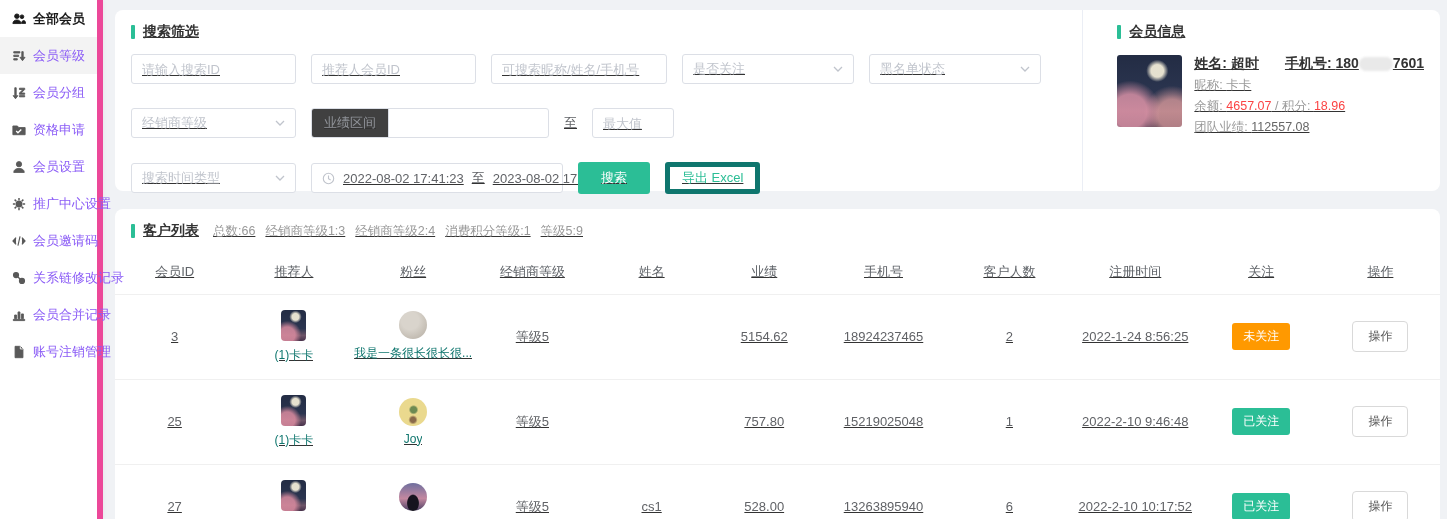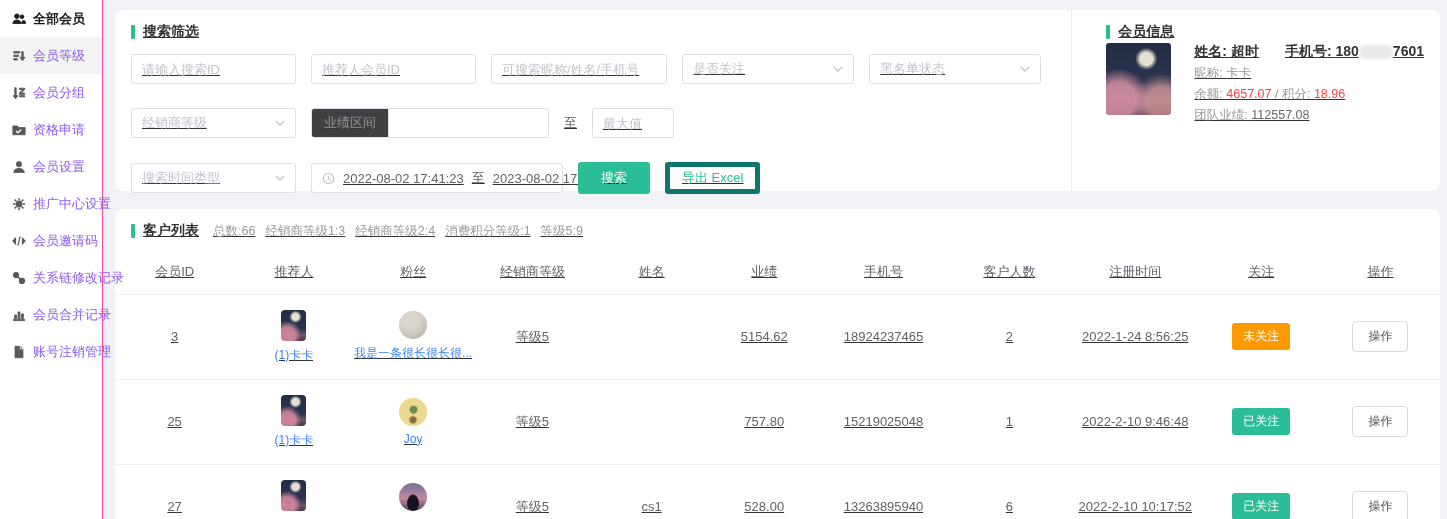--- a/index.html
+++ b/index.html
@@ -4,21 +4,21 @@
 <style>
   * { margin:0; padding:0; box-sizing:border-box; }
   html,body { width:1447px; height:519px; overflow:hidden; }
   body {
     font-family:"Liberation Sans","DejaVu Sans",sans-serif;
     background:#f0f2f5; color:#333; font-size:13px;
   }
   
   .sidebar {
     position:absolute; left:0; top:0; width:103px; height:519px;
-    background:#fff; border-right:1px solid #ec4899; z-index:2;
+    background:#fff; border-right:6px solid #ec4899; z-index:2;
     box-shadow:1px 0 4px rgba(0,0,0,.04);
   }
   .menu-item {
     display:flex; align-items:center; gap:7px; height:37px;
     padding:0 0 0 12px; color:#8b5cf6; cursor:pointer; white-space:nowrap;
     font-size:13px;
   }
   .menu-item svg { width:14px; height:14px; flex:0 0 14px; fill:#595959; stroke:#595959; }
   .menu-item.active { color:#1a1a1a; font-weight:bold; }
   .menu-item.active svg { fill:#1a1a1a; stroke:#1a1a1a; }
@@ -51,21 +51,21 @@
   .btn-primary {
     height:32px; width:72px; background:#2bbe96; border:none; border-radius:3px;
     color:#fff; font-size:13px; cursor:pointer; font-family:inherit;
   }
   .btn-outline {
     height:32px; padding:0 12px; background:#fff; border:5px solid #0f766e; border-radius:3px;
     color:#2bbe96; font-size:13px; cursor:pointer; font-family:inherit;
   }
   
   .member-sec { flex:0 0 347px; border-left:1px solid #ebeef5; padding:13px 16px 13px 34px; }
-  .member-body { display:flex; gap:23px; margin-top:2px; }
+  .member-body { display:flex; gap:12px; margin-top:14px; }
   .m-avatar {
     width:65px; height:72px; border-radius:3px; flex:0 0 65px;
     background:
       radial-gradient(circle at 62% 22%, rgba(240,234,214,.95) 0 9%, rgba(240,234,214,0) 16%),
       radial-gradient(circle at 20% 78%, rgba(226,150,170,.8) 0 22%, rgba(226,150,170,0) 40%),
       radial-gradient(circle at 85% 82%, rgba(226,160,160,.7) 0 18%, rgba(226,160,160,0) 35%),
       linear-gradient(180deg,#232c44 0%,#2b3550 55%,#6e5568 78%,#3c3146 100%);
   }
   .m-lines { display:flex; flex-direction:column; gap:4px; font-size:12.5px; color:#999; }
   .m-line1 { font-size:14px; color:#333; font-weight:bold; display:flex; gap:6px; align-items:center; flex-wrap:nowrap; white-space:nowrap; }
@@ -74,21 +74,21 @@
   .red { color:#fb4444; }
   .dark-val { color:#666; }
   
   .list-panel { margin-top:18px; height:330px; padding:13px 0 0 0; overflow:hidden; }
   .list-head { display:flex; align-items:center; gap:14px; padding:0 16px; }
   .stats { display:flex; gap:10px; color:#999; font-size:12.5px; }
   table { width:100%; border-collapse:collapse; margin-top:10px; table-layout:fixed; }
   th { font-weight:500; color:#5f6368; font-size:13px; height:44px; text-align:center; }
   td { text-align:center; color:#606266; font-size:13px; height:85px; border-top:1px solid #f0f0f0; }
   .cell-stack { display:flex; flex-direction:column; align-items:center; gap:6px; }
-  .cell-stack .lbl { font-size:12px; color:#3b82f6; max-width:120px; overflow:hidden; text-overflow:ellipsis; white-space:nowrap; }
+  .cell-stack .lbl { font-size:12px; color:#0f766e; max-width:120px; overflow:hidden; text-overflow:ellipsis; white-space:nowrap; }
   .ref-avatar {
     width:25px; height:31px; border-radius:4px;
     background:
       radial-gradient(circle at 58% 22%, rgba(240,234,214,.95) 0 12%, rgba(240,234,214,0) 22%),
       radial-gradient(circle at 25% 80%, rgba(220,140,160,.85) 0 25%, rgba(220,140,160,0) 45%),
       linear-gradient(180deg,#232c44 0%,#2b3550 60%,#6e5568 82%,#46304a 100%);
   }
   .fan-avatar { width:28px; height:28px; border-radius:50%; }
   .fan-a { background:radial-gradient(circle at 40% 35%, #d9d4cc 0 35%, #b3aba0 100%); }
   .fan-b { background:radial-gradient(circle at 52% 42%, #6d8a52 0 14%, rgba(109,138,82,0) 22%),

